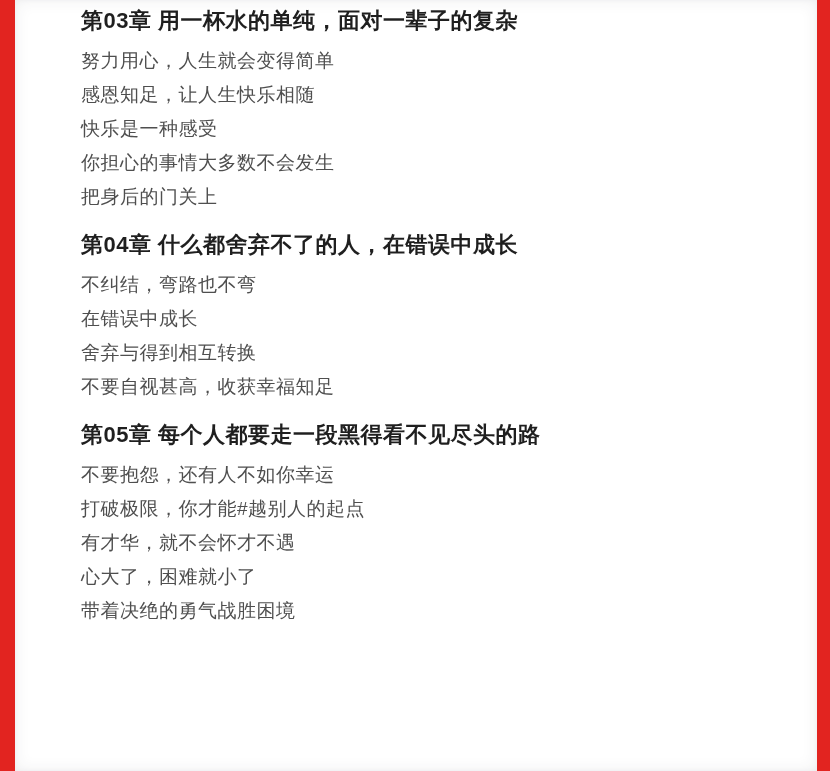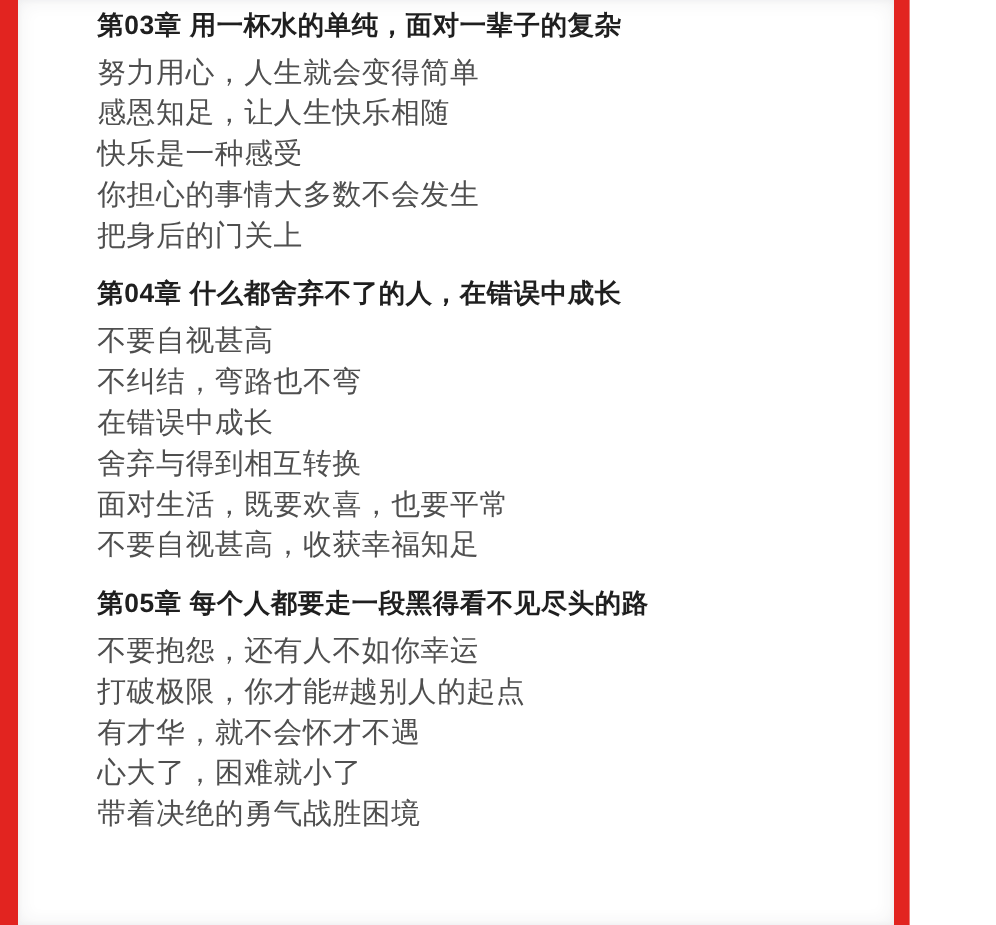--- a/index.html
+++ b/index.html
@@ -5,21 +5,21 @@
   html, body {
     margin: 0;
     padding: 0;
     width: 830px;
     height: 771px;
     overflow: hidden;
     font-family: "Liberation Sans", "DejaVu Sans", sans-serif;
   }
   .page-frame {
     position: relative;
-    width: 758px;
+    width: 830px;
     height: 771px;
     background: #e22420; 
   }
   .side-bar {
     position: absolute;
     top: 0;
     bottom: 0;
   }
   .side-bar.left  { left: 0;  width: 15px; }
   .side-bar.right { right: 0; width: 13px; }
@@ -41,21 +41,21 @@
     color: #1f1f1f;
     line-height: 31px;
     margin: 15px 0 8px 0;
     white-space: nowrap;
     letter-spacing: 0.5px;
   }
   .chapter-section:first-child .chapter-title {
     margin-top: 0;
   }
   .toc-item {
-    font-size: 24px;
+    font-size: 19px;
     font-weight: 400;
     color: #4f4f4f;
     line-height: 34px;
     margin: 0;
     white-space: nowrap;
     letter-spacing: 0.5px;
   }
 </style>
 </head>
 <body>
@@ -70,25 +70,23 @@
       <h2 class="chapter-title">第03章 用一杯水的单纯，面对一辈子的复杂</h2>
       <p class="toc-item">努力用心，人生就会变得简单</p>
       <p class="toc-item">感恩知足，让人生快乐相随</p>
       <p class="toc-item">快乐是一种感受</p>
       <p class="toc-item">你担心的事情大多数不会发生</p>
       <p class="toc-item">把身后的门关上</p>
     </section>
 
     <section class="chapter-section">
       <h2 class="chapter-title">第04章 什么都舍弃不了的人，在错误中成长</h2>
-      <p class="toc-item">不要自视甚高</p>
       <p class="toc-item">不纠结，弯路也不弯</p>
       <p class="toc-item">在错误中成长</p>
       <p class="toc-item">舍弃与得到相互转换</p>
-      <p class="toc-item">面对生活，既要欢喜，也要平常</p>
       <p class="toc-item">不要自视甚高，收获幸福知足</p>
     </section>
 
     <section class="chapter-section">
       <h2 class="chapter-title">第05章 每个人都要走一段黑得看不见尽头的路</h2>
       <p class="toc-item">不要抱怨，还有人不如你幸运</p>
       <p class="toc-item">打破极限，你才能#越别人的起点</p>
       <p class="toc-item">有才华，就不会怀才不遇</p>
       <p class="toc-item">心大了，困难就小了</p>
       <p class="toc-item">带着决绝的勇气战胜困境</p>

